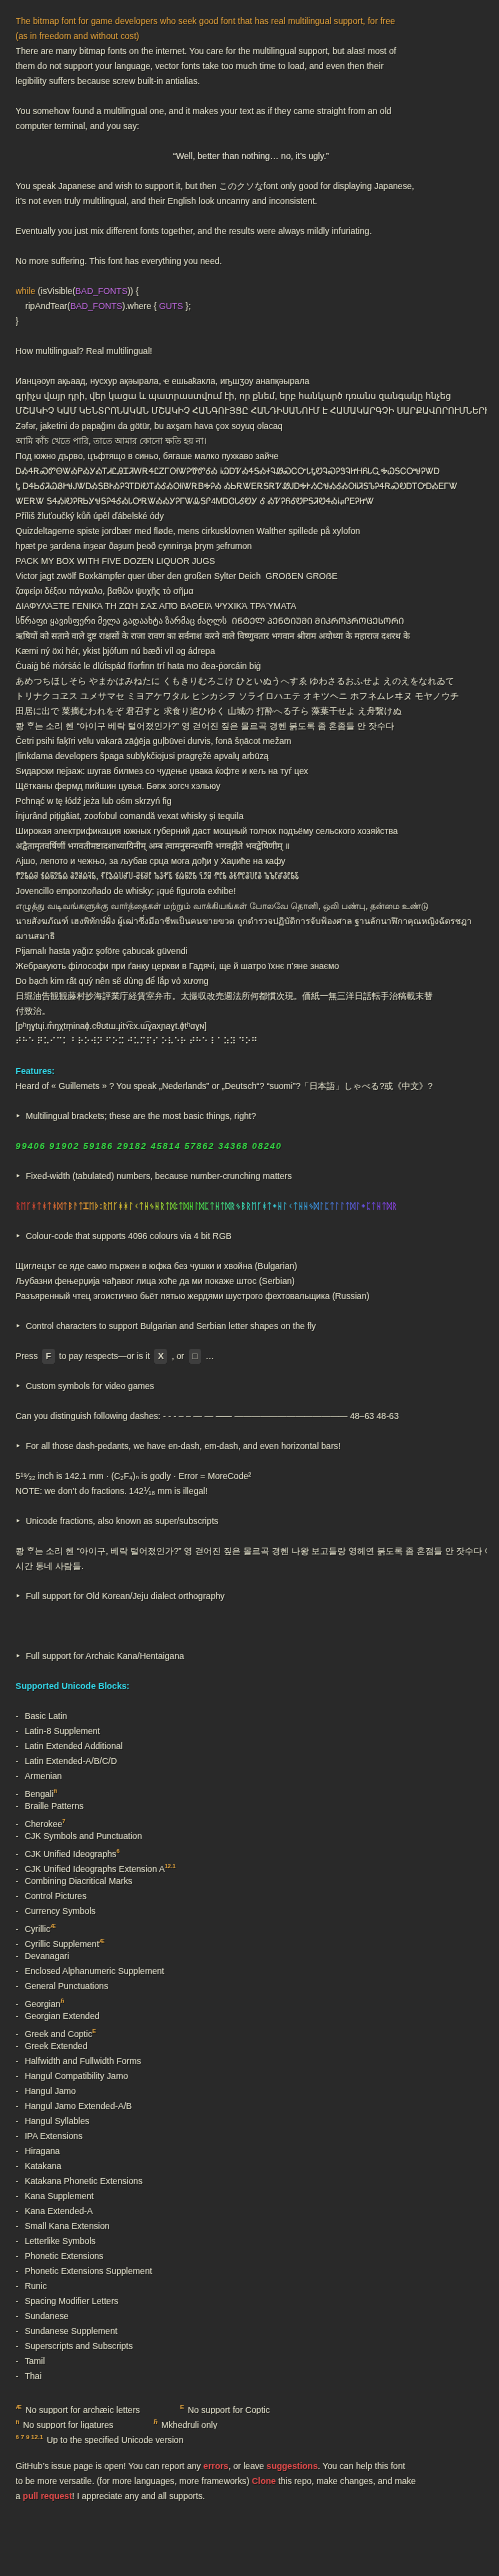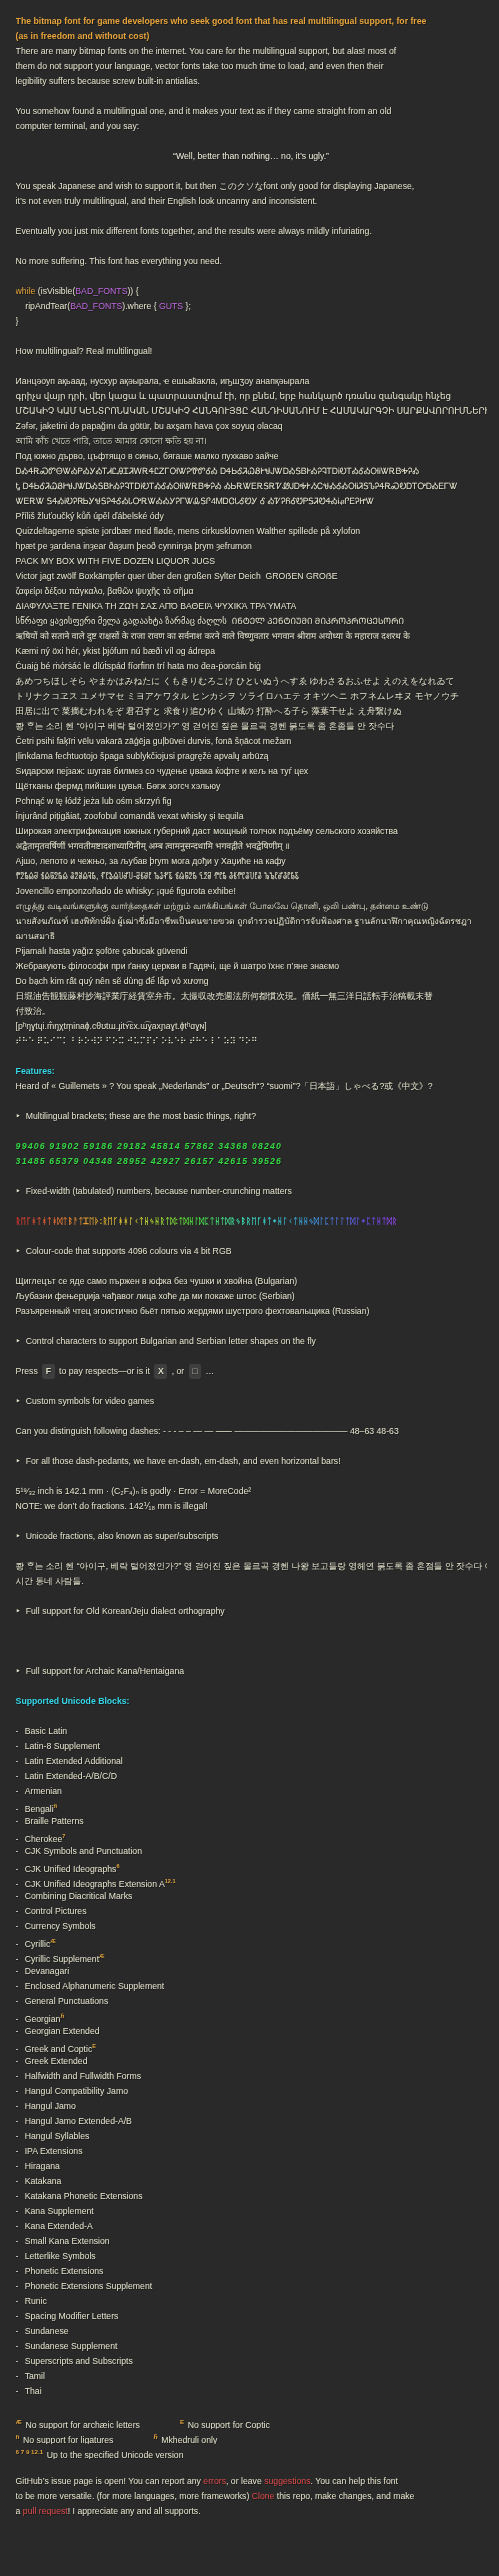--- a/index.html
+++ b/index.html
@@ -7,24 +7,24 @@
     width:499px;height:2576px;overflow:hidden;box-sizing:border-box;
     background:#292929;color:#e9e7d0;
     font-family:"Liberation Sans","DejaVu Sans",sans-serif;
     font-size:8.7px;line-height:15px;
     padding:13.7px 12.5px 0 15.6px;
   }
   .ln{height:15px;line-height:15px;white-space:pre;overflow:hidden;
       text-shadow:0.6px 1.2px 0 rgba(12,12,12,.6);}
   .blk{margin-top:15px;}
   .blk:first-child{margin-top:0;}
-  .gold{color:#e8a53b;font-weight:bold;}
+  .gold{color:#e8a53b;font-weight:normal;}
   .cyan{color:#34d8e9;font-weight:bold;}
   .green{color:#35d944;letter-spacing:1.2px;font-weight:bold;font-style:italic;}
-  .red{color:#e34b4b;}
+  .red{color:#e34b4b;font-weight:bold;}
   .kw{color:#e8a53b;}
   .const{color:#c36be3;}
   .quote{color:#f2f0dd;text-align:center;}
   .rainbow{
     font-weight:bold;
     background:linear-gradient(90deg,#e03232,#e08a32,#e3d530,#4ade38,#38dec6,#3898de,#6a48e0,#b43ae0,#e038c8);
     -webkit-background-clip:text;background-clip:text;color:transparent;
     text-shadow:none;
   }
   .key{
@@ -76,47 +76,47 @@
       <div class="ln"><span>}</span></div>
     </div>
   <div class="blk ln">How multilingual? Real multilingual!</div>
   <div id="pangrams" class="blk">
       <div class="ln">Ианцәоуп ақьаад, нусхур ақәырала, ҽ ешьаҟакла, иҧшӡоу анапқәырала</div>
       <div class="ln">գրիչս վայր դրի, վեր կացա և պատրաստվում էի, որ քնեմ, երբ հանկարծ դռանս զանգակը հնչեց</div>
       <div class="ln">ՄՇԱԿԻՉ ԿԱՄ ԿԵՆՏՐՈՆԱԿԱՆ ՄՇԱԿԻՉ ՀԱՆԳՈՒՅՑԸ ՀԱՆԴԻՍԱՆՈՒՄ Է ՀԱՄԱԿԱՐԳՉԻ ՍԱՐՔԱՎՈՐՈՒՄՆԵՐԻՑ</div>
       <div class="ln">Zəfər, jaketini də papağını da götür, bu axşam hava çox soyuq olacaq</div>
       <div class="ln">আমি কাঁচ খেতে পারি, তাতে আমার কোনো ক্ষতি হয় না।</div>
       <div class="ln">Под южно дърво, цъфтящо в синьо, бягаше малко пухкаво зайче</div>
-      <div class="ln">ᎠᎣᏎᎡᏍᏛᎾᏔᎣᏢᎣᎩᎣᎢᏗᏝᎯᏆᏘᎳᎡᏎᏝᏃᎱᎺᏔᎮᏡᏛᎴᎣ ᎠᏎᏏᎴᏘᏇᏰᎨᏠᎫᏔᎠᎣᎦᏴᎨᎣᎮᎸᎢᎠᎥᎧᎢᎣᎴᎣᎺᎥᏔᎡᏴᎭᎮᎣ</div>
+      <div class="ln">ᎠᎣᏎᎡᏍᏛᎾᏔᎣᏢᎣᎩᎣᎢᏗᏝᎯᏆᏘᎳᎡᏎᏝᏃᎱᎺᏔᎮᏡᏛᎴᎣ ᎥᏇᎠᏤᎣᏎᎦᎣᏐᎸᏪᏍᏟᏅᏓᎿᏬᎸᏍᎮᏕᎸᏥᎻᏲᏓᏩᎭᏇᎦᏟᎤᏠᎮᏔᎠ</div>
       <div class="ln">Ꮏ ᎠᏎᏏᎴᏘᏇᏰᎨᏠᎫᏔᎠᎣᎦᏴᎨᎣᎮᎸᎢᎠᎥᎧᎢᎣᎴᎣᎺᎥᏔᎡᏴᎭᎮᎣ ᎣᏏᎡᏔᎬᎡᎦᎡᏤᏪᎫᎠᎭᎨᏱᏟᏠᎣᎴᎣᎺᎥᏘᎦᏖᎮᏎᎡᏍᎧᎠᎢᎤᎠᎣᎬᎱᏔ</div>
       <div class="ln">ᏔᎬᎡᏔ ᎦᏎᎣᎥᎧᎮᏒᏏᎩᏠᎦᎮᏎᎴᎣᏓᎤᎡᏔᎣᎣᎩᎮᎱᏔᎲᎦᎵ4ᎷᎠᏣᏓᎴᏬᎩ Ꮄ ᎣᏤᎮᏲᎴᏬᏢᎦᏘᏬᏎᎣᎥᏸᎵᎬᎮᏥᏔ</div>
       <div class="ln">Příliš žluťoučký kůň úpěl ďábelské ódy</div>
       <div class="ln">Quizdeltagerne spiste jordbær med fløde, mens cirkusklovnen Walther spillede på xylofon</div>
       <div class="ln">hƿæt ƿe ȝardena inȝear ðaȝum þeoð cynninȝa þrym ȝefrumon</div>
       <div class="ln">PACK MY BOX WITH FIVE DOZEN LIQUOR JUGS</div>
       <div class="ln">Victor jagt zwölf Boxkämpfer quer über den großen Sylter Deich  GROẞEN GROẞE</div>
       <div class="ln">ζαφείρι δέξου πάγκαλο, βαθῶν ψυχῆς τὸ σῆμα</div>
       <div class="ln">ΔΙΑΦΥΛΆΞΤΕ ΓΕΝΙΚΆ ΤΗ ΖΩΉ ΣΑΣ ΑΠΌ ΒΑΘΕΙΆ ΨΥΧΙΚΆ ΤΡΑΎΜΑΤΑ</div>
       <div class="ln">სწრაფი ყავისფერი მელა გადაახტა ზარმაც ძაღლს  ᲘᲜᲢᲔᲚ ᲞᲔᲜᲢᲘᲣᲛᲘ ᲛᲘᲙᲠᲝᲞᲠᲝᲪᲔᲡᲝᲠᲘ</div>
       <div class="ln">ऋषियों को सताने वाले दुष्ट राक्षसों के राजा रावण का सर्वनाश करने वाले विष्णुवतार भगवान श्रीराम अयोध्या के महाराज दशरथ के</div>
       <div class="ln">Kæmi ný öxi hér, ykist þjófum nú bæði víl og ádrepa</div>
       <div class="ln">Ċuaiġ bé ṁórṡáċ le dlúṫspád fíorḟinn trí hata mo ḋea-ṗorcáin biġ</div>
       <div class="ln">あめつちほしそら やまかはみねたに くもきりむろこけ ひといぬうへすゑ ゆわさるおふせよ えのえをなれゐて</div>
       <div class="ln">トリナクコヱス ユメサマセ ミヨアケワタル ヒンカシヲ ソライロハエテ オキツヘニ ホフネムレヰヌ モヤノウチ</div>
       <div class="ln">田居に出で 菜摘むわれをぞ 君召すと 求食り追ひゆく 山城の 打酔へる子ら 藻葉干せよ え舟繋けぬ</div>
       <div class="ln">쾅 ᄒᆞ는 소리 헨 “아이구 베락 털어졌인가?” 영 걷어진 짚은 몰르곡 경헨 붉도록 좀 혼좀들 안 잣수다</div>
       <div class="ln">Četri psihi faķīri vēlu vakarā zāģēja guļbūvei durvis, fonā šņācot mežam</div>
-      <div class="ln">Įlinkdama fechtuotojo špaga sublykčiojusi pragręžė apvalų arbūzą</div>
+      <div class="ln">Įlinkdama developers špaga sublykčiojusi pragręžė apvalų arbūzą</div>
       <div class="ln">Ѕидарски пејзаж: шугав билмез со чудење џвака ќофте и кељ на туѓ цех</div>
       <div class="ln">Щётканы фермд пийшин цувья. Бөгж зогсч хэльюу</div>
       <div class="ln">Pchnąć w tę łódź jeża lub ośm skrzyń fig</div>
       <div class="ln">Înjurând pițigăiat, zoofobul comandă vexat whisky și tequila</div>
       <div class="ln">Широкая электрификация южных губерний даст мощный толчок подъёму сельского хозяйства</div>
       <div class="ln">अद्वैतामृतवर्षिणीं भगवतीमष्टादशाध्यायिनीम् अम्ब त्वामनुसन्दधामि भगवद्गीते भवद्वेषिणीम् ॥</div>
-      <div class="ln">Ајшо, лепото и чежњо, за љубав þrym мога дођи у Хаџиће на кафу</div>
+      <div class="ln">Ајшо, лепото и чежњо, за љубав срца мога дођи у Хаџиће на кафу</div>
       <div class="ln">𑃐𑃦𑃝𑃢𑃙 𑃖𑃢𑃠𑃦𑃝𑃢 𑃑𑃦𑃜𑃢𑃒𑃝, 𑃗𑃨𑃛𑃢𑃥𑃘𑃥-𑃚𑃣𑃜𑃨 𑃔𑃕𑃡𑃤 𑃖𑃢𑃠𑃦𑃝 𑃓𑃦𑃙 𑃐𑃨𑃝 𑃑𑃣𑃐𑃨𑃑𑃥𑃨𑃑 𑃔𑃔𑃨𑃘𑃑𑃨𑃝𑃤</div>
       <div class="ln">Jovencillo emponzoñado de whisky: ¡qué figurota exhibe!</div>
       <div class="ln">எழுத்து வடிவங்களுக்கு வார்த்தைகள் மற்றும் வாக்கியங்கள் போலவே தொனி, ஒலி பண்பு, தன்மை உண்டு</div>
       <div class="ln">นายสังฆภัณฑ์ เฮงพิทักษ์ฝั่ง ผู้เฒ่าซึ่งมีอาชีพเป็นฅนขายฃวด ถูกตำรวจปฏิบัติการจับฟ้องศาล ฐานลักนาฬิกาคุณหญิงฉัตรชฎา</div>
       <div class="ln">ฌานสมาธิ</div>
       <div class="ln">Pijamalı hasta yağız şoföre çabucak güvendi</div>
       <div class="ln">Жебракують філософи при ґанку церкви в Гадячі, ще й шатро їхнє п’яне знаємо</div>
       <div class="ln">Do bạch kim rất quý nên sẽ dùng để lắp vỏ xương</div>
       <div class="ln">日堀油告観観藤村抄海評業庁経賃室弁市。太撮収改売週法所何都慣次現。価紙一無三洋日話転手治稿載末替</div>
       <div class="ln">付致治。</div>
@@ -126,21 +126,20 @@
   <div class="blk ln cyan">Features:</div>
   <div id="features">
       <div class="blk">
         <div class="ln">Heard of « Guillemets » ? You speak „Nederlands” or „Deutsch“? “suomi”?「日本語」しゃべる?或《中文》?</div>
       </div>
       <div class="blk">
         <div class="ln"><span class="tri">‣</span><span>Multilingual brackets; these are the most basic things, right?</span></div>
       </div>
       <div class="blk">
         <div class="ln green">99406 91902 59186 29182 45814 57862 34368 08240</div>
-        <div class="ln green">31485 65379 04348 28952 42927 26157 42615 39526</div>
       </div>
       <div class="blk">
         <div class="ln"><span class="tri">‣</span><span>Fixed-width (tabulated) numbers, because number-crunching matters</span></div>
       </div>
       <div class="blk">
         <div class="ln rainbow">ᚱᛖᚴᚼᛏᚼᛏᚼᛞᛏᛒᚨᛏᏆᛖᚦ:ᚱᛖᚴᚼᚼᛚᚲᛏᚺᛃᚺᚱᛏᛞ:ᛏᛞᚺᛚᛞᛈᛏᚺᛏᛞᚱᛃᛒᚱᛖᚴᚼᛏ᛭ᚺᛚᚲᛏᚺᚺᛃᛞᛚᛈᛏᛚᛚᛏᛞᛚ᛭ᛈᛏᚺᛏᛞᚱ</div>
       </div>
       <div class="blk">
         <div class="ln"><span class="tri">‣</span><span>Colour-code that supports 4096 colours via 4 bit RGB</span></div>
       </div>

